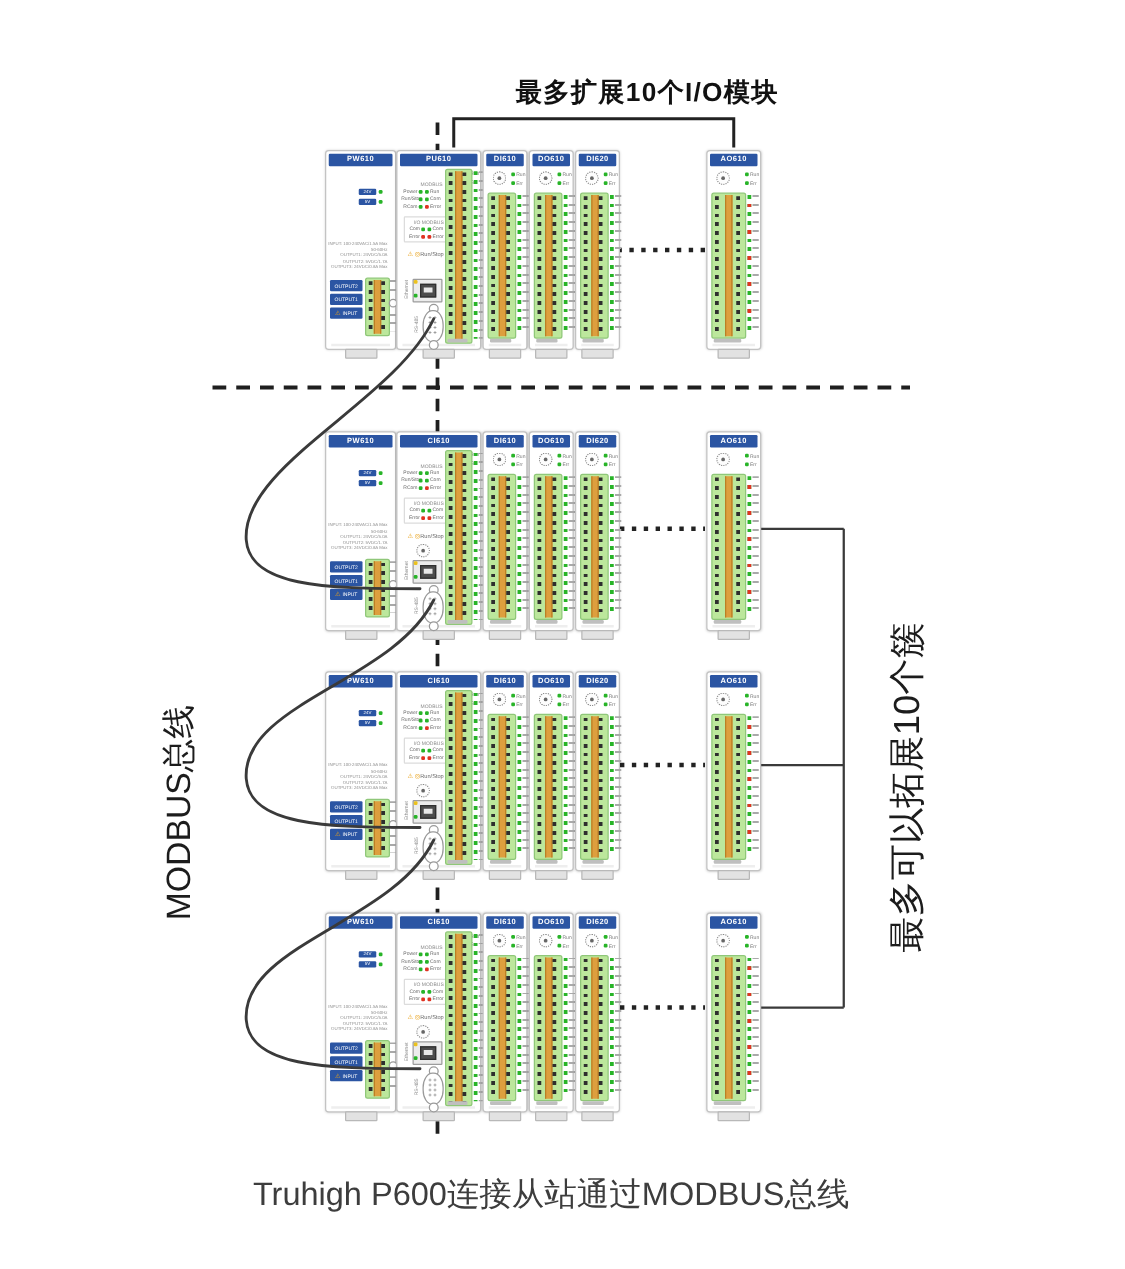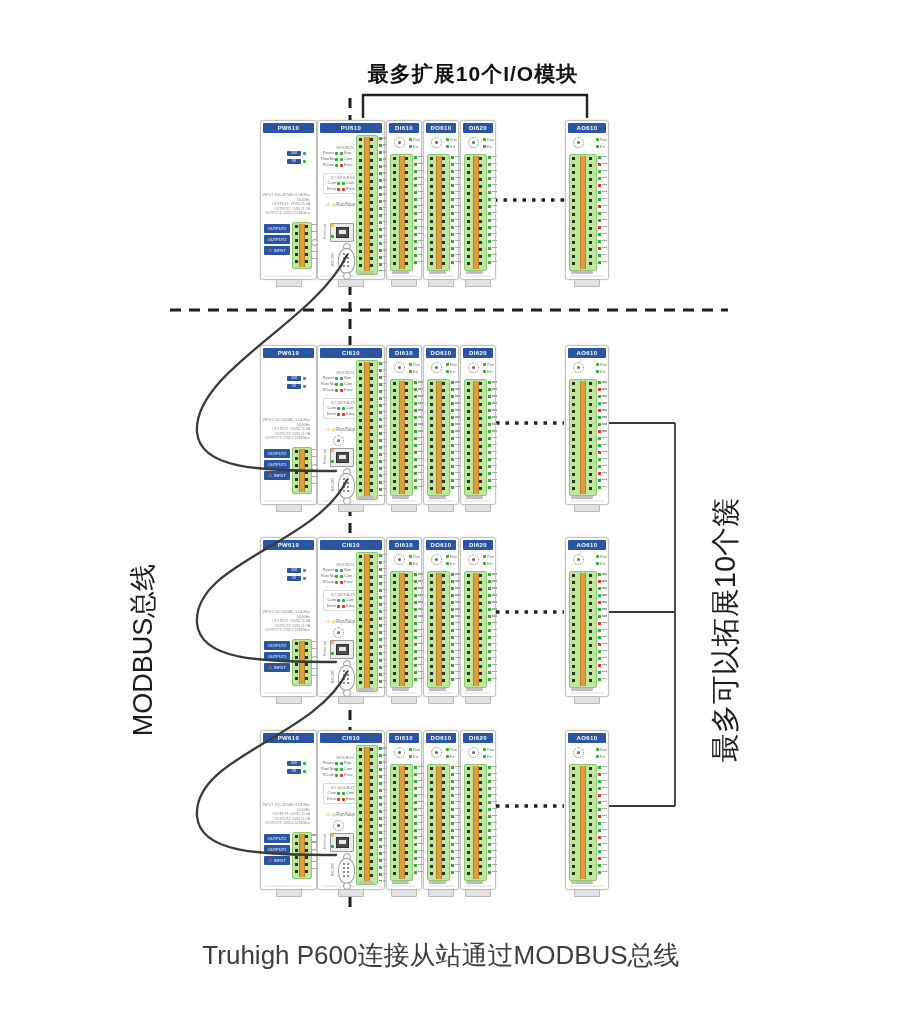--- a/index.html
+++ b/index.html
@@ -61,21 +61,21 @@
   .vtext{position:absolute;font-size:4px;color:#8a8a8a;transform:rotate(-90deg);transform-origin:center;white-space:nowrap;}
   .chip{position:absolute;height:5px;background:#2b55a3;border-radius:1px;color:#fff;font-size:3.5px;
         line-height:5px;text-align:center;}
   .btn{position:absolute;height:9px;background:#2b55a3;border-radius:1px;color:#fff;font-size:4px;
        line-height:9px;text-align:center;white-space:nowrap;overflow:hidden;}
   .spec{position:absolute;font-size:3.5px;line-height:4.6px;color:#8f8f8f;text-align:right;white-space:nowrap;}
   .circ{position:absolute;width:5px;height:5px;border:1px solid #9a9a9a;border-radius:50%;background:#fff;}
 
   
   .biglabel{position:absolute;color:#111;white-space:nowrap;}
-  #top-label{left:323px;top:60px;width:300px;text-align:center;font-size:21px;font-weight:bold;letter-spacing:1px;}
+  #top-label{left:323px;top:60px;width:300px;text-align:right;font-size:21px;font-weight:bold;letter-spacing:1px;}
   #left-label{left:-19px;top:634px;width:320px;height:32px;text-align:center;font-size:27px;color:#1c1c1c;
               transform:rotate(-90deg);}
   #right-label{left:552px;top:614px;width:340px;height:32px;text-align:center;font-size:29px;color:#1c1c1c;
               transform:rotate(-90deg);}
   #caption{position:absolute;left:0;top:938px;width:900px;text-align:center;font-size:26px;color:#3d3d3d;
            transform:translateX(-9px);white-space:nowrap;}
 </style>
 </head>
 <body>
 

